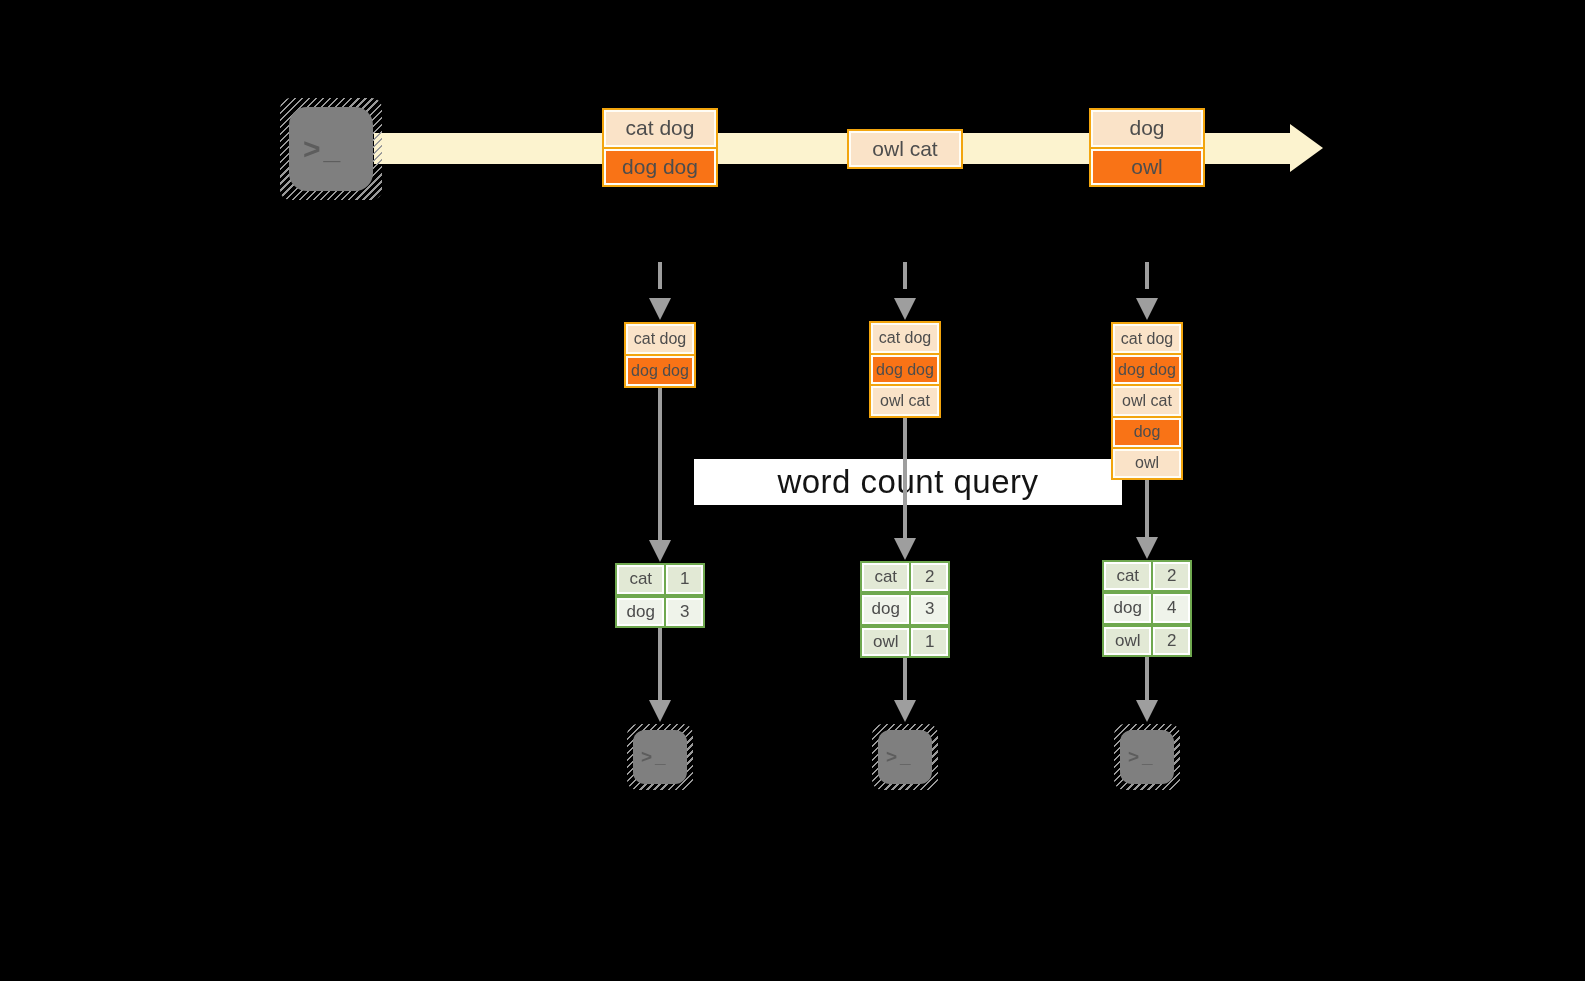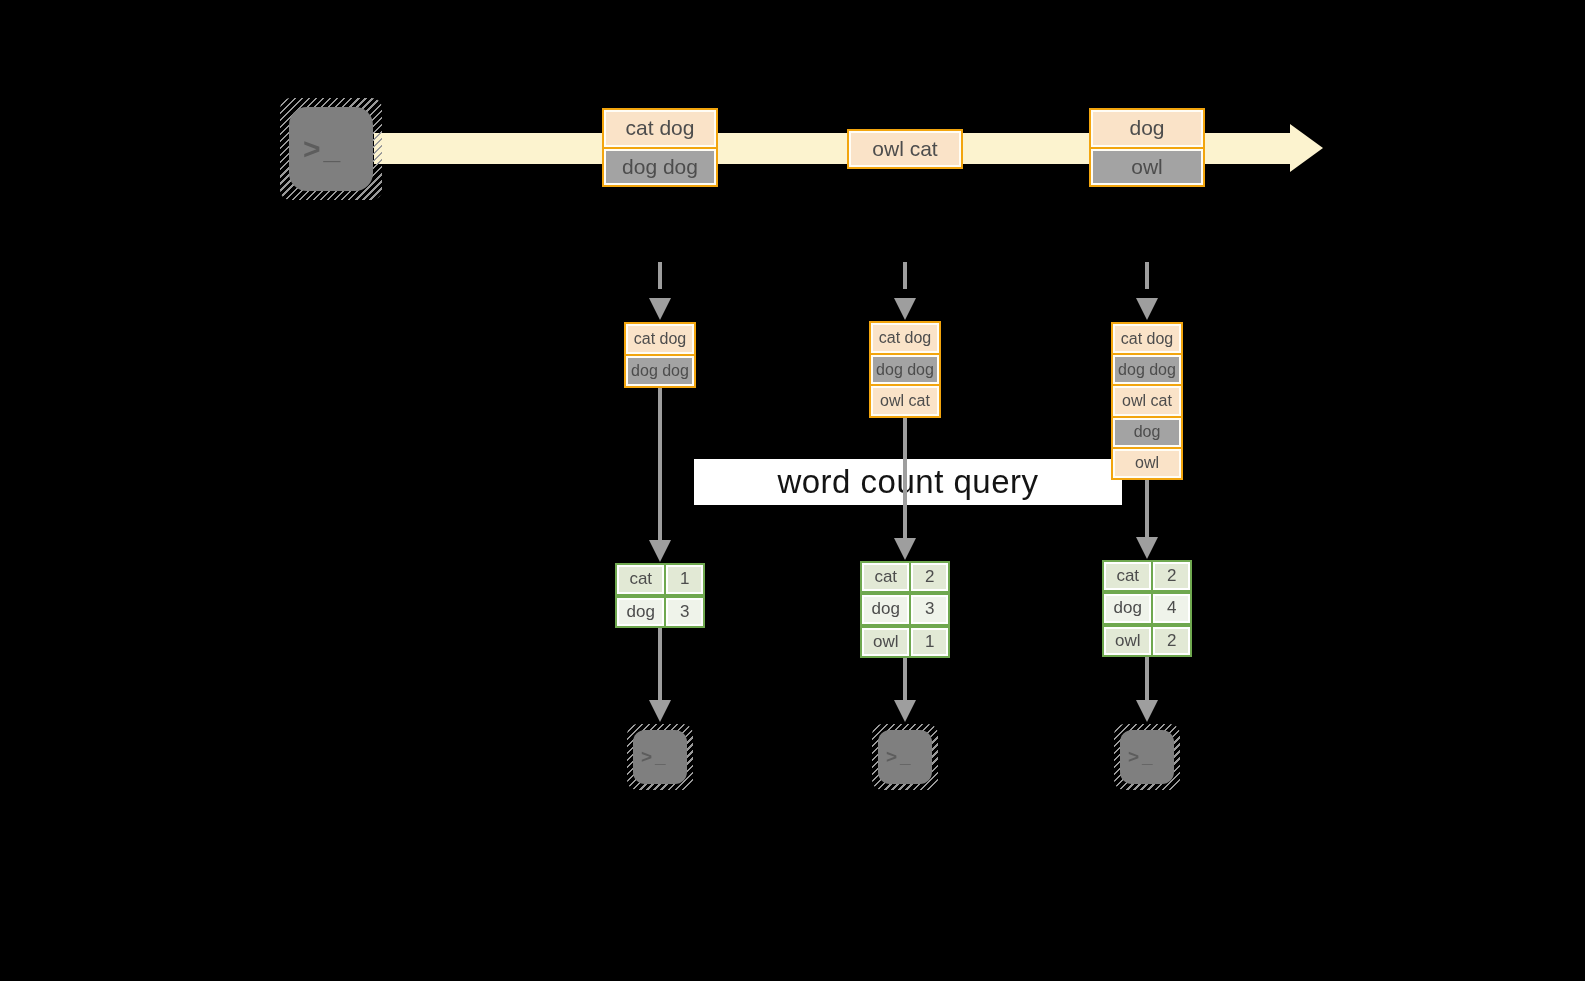--- a/index.html
+++ b/index.html
@@ -34,21 +34,21 @@
   
   .obox {
     position:absolute; box-sizing:border-box; background:#F2A50E;
     display:flex; flex-direction:column; gap:2px; padding:2px; z-index:10;
   }
   .obox .row {
     flex:1; border:2px solid #FFFDF6; display:flex; align-items:center; justify-content:center;
     color:#4d4d4d;
   }
   .fill-a { background:#FAE3C8; }
-  .fill-b { background:#a3a3a3; }
+  .fill-b { background:#f97316; }
   .batch .row { font-size:21px; }
   .stack .row { font-size:16px; }
 
   .batch-1 { left:602px; top:108px; width:116px; height:79px; }
   .batch-2 { left:847px; top:129px; width:116px; height:40px; }
   .batch-3 { left:1089px; top:108px; width:116px; height:79px; }
 
   .stack-1 { left:624px; top:322px; width:72px; height:66px; }
   .stack-2 { left:869px; top:321px; width:72px; height:97px; }
   .stack-3 { left:1111px; top:322px; width:72px; height:158px; }

